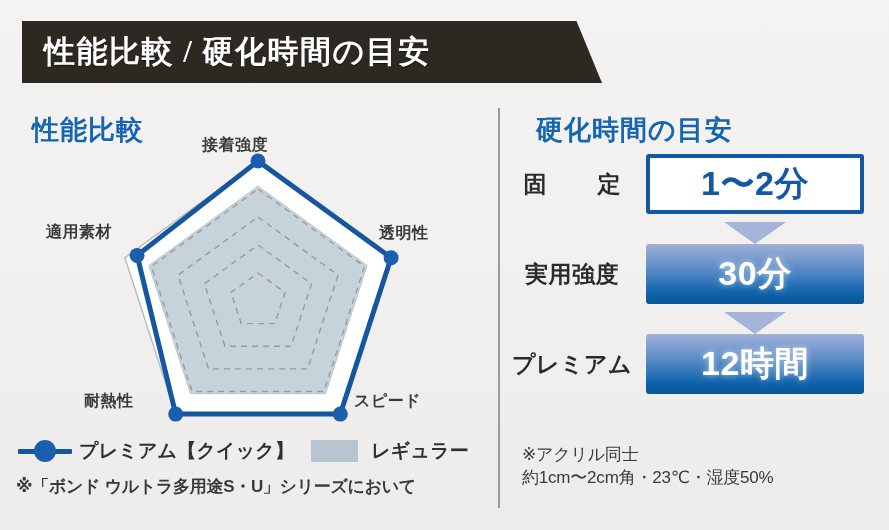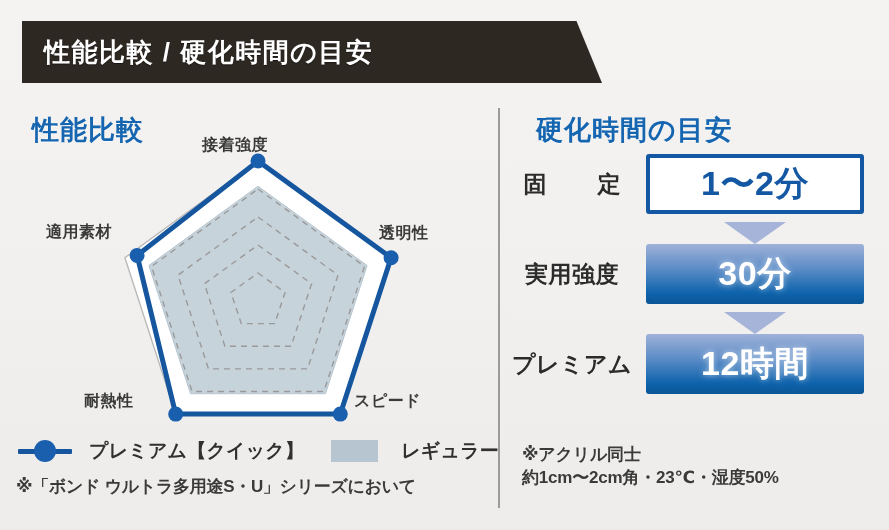--- a/index.html
+++ b/index.html
@@ -33,26 +33,27 @@
     height: 62px;
     background: #2e2823;
     -webkit-clip-path: polygon(0 0, 95.6% 0, 100% 100%, 0 100%);
     clip-path: polygon(0 0, 95.6% 0, 100% 100%, 0 100%);
     box-shadow: 2px 3px 4px rgba(0,0,0,0.16);
     display: flex;
     align-items: center;
   }
   .banner-title {
     color: #ffffff;
-    font-size: 26px;
+    font-size: 31px;
     font-weight: bold;
     letter-spacing: 1.5px;
     margin-left: 22px;
     white-space: nowrap;
     text-shadow: 0 1px 1px rgba(0,0,0,0.45);
+    font-family: Liberation Serif, serif;
   }
 
   
   .panel-left {
     position: absolute;
     left: 0;
     top: 95px;
     width: 492px;
     height: 435px;
   }
@@ -110,21 +111,21 @@
   .lbl-left   { left: 34px;  top: 89px; }
 
   
   .legend {
     position: absolute;
     left: 18px;
     top: 343px;
     width: 466px;
     display: flex;
     align-items: center;
-    gap: 17px;
+    gap: 7px;
   }
   .legend-marker {
     position: relative;
     width: 54px;
     height: 22px;
     flex: none;
   }
   .legend-marker .lm-line {
     position: absolute;
     left: 0;
@@ -238,21 +239,21 @@
     border-left: 31px solid transparent;
     border-right: 31px solid transparent;
     border-top: 22px solid #a7b4d9;
   }
 
   .footnote-right {
     position: absolute;
     left: 24px;
     top: 349px;
     font-size: 17px;
-    font-weight: bold;
+    font-weight: normal;
     color: #3a3a3a;
     line-height: 1.35;
     white-space: nowrap;
     letter-spacing: -0.2px;
   }
 </style>
 </head>
 <body>
 
 <div id="stage">

